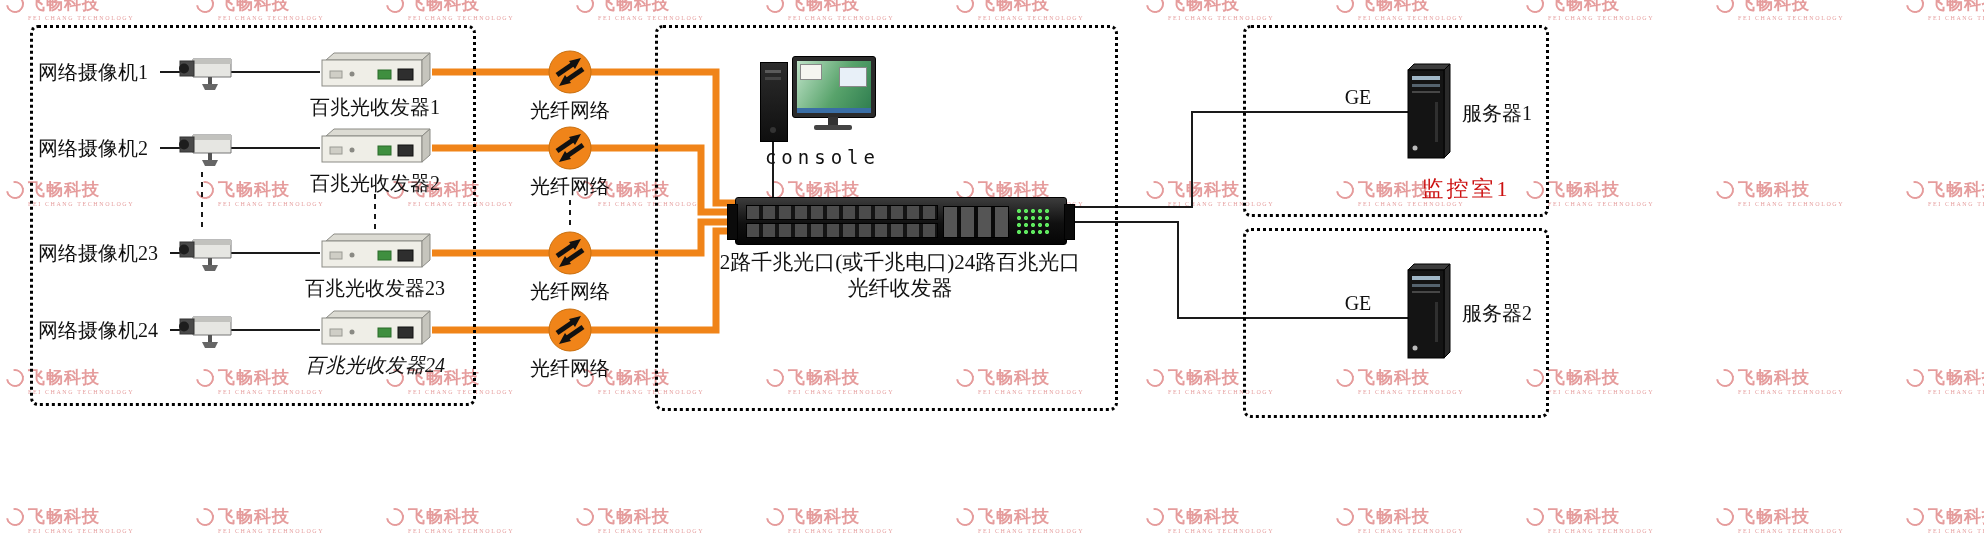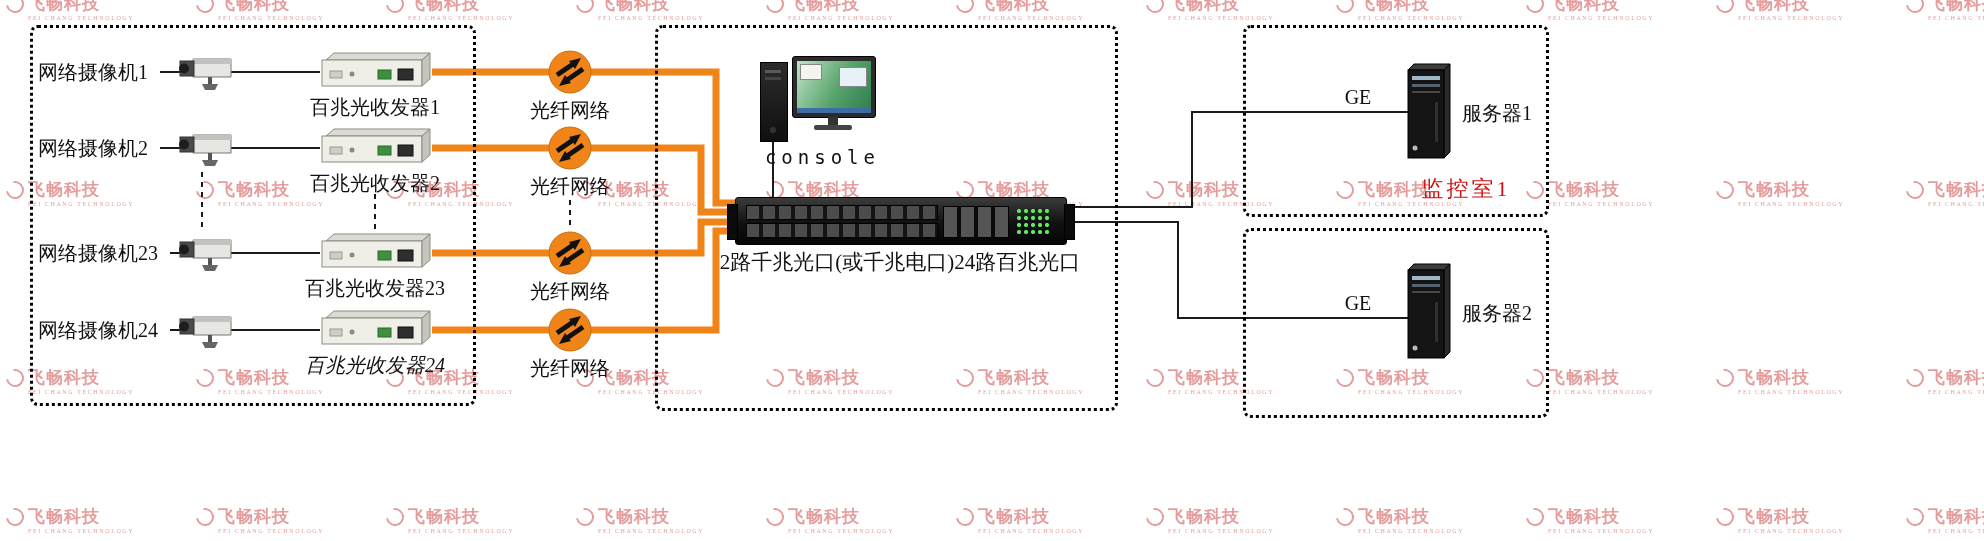--- a/index.html
+++ b/index.html
@@ -541,20 +541,21 @@
     <div class="switch-ear" style="left:-9px;"></div>
     <div class="switch-ear" style="right:-9px;"></div>
     <div class="port-strip" style="left:10px; top:7px;  width:190px;"></div>
     <div class="port-strip" style="left:10px; top:25px; width:190px;"></div>
     <div class="rj45-strip" style="left:207px; top:8px; width:64px;"></div>
     <div class="led-grid" style="left:280px; top:10px;"></div>
   </div>
 
   <div class="switch-caption" style="left:680px; top:249px; width:440px;">
     <div>2路千兆光口(或千兆电口)24路百兆光口</div>
+    <div>光纤收发器</div>
   </div>
 
 
   <div class="dashed-box" style="left:1243px; top:25px; width:300px; height:186px;"></div>
   <div class="dev-label" style="left:1330px; top:84px; width:56px; text-align:center;">GE</div>
   <div class="abs" style="left:1402px; top:60px;">
     <svg width="56" height="102" viewBox="0 0 56 102">
       <polygon points="6,10 12,4 48,4 42,10" fill="#3c3c3c" stroke="#000"></polygon>
       <polygon points="42,10 48,4 48,92 42,98" fill="#2a2a2a" stroke="#000"></polygon>
       <rect x="6" y="10" width="36" height="88" fill="#141414" stroke="#000"></rect>

